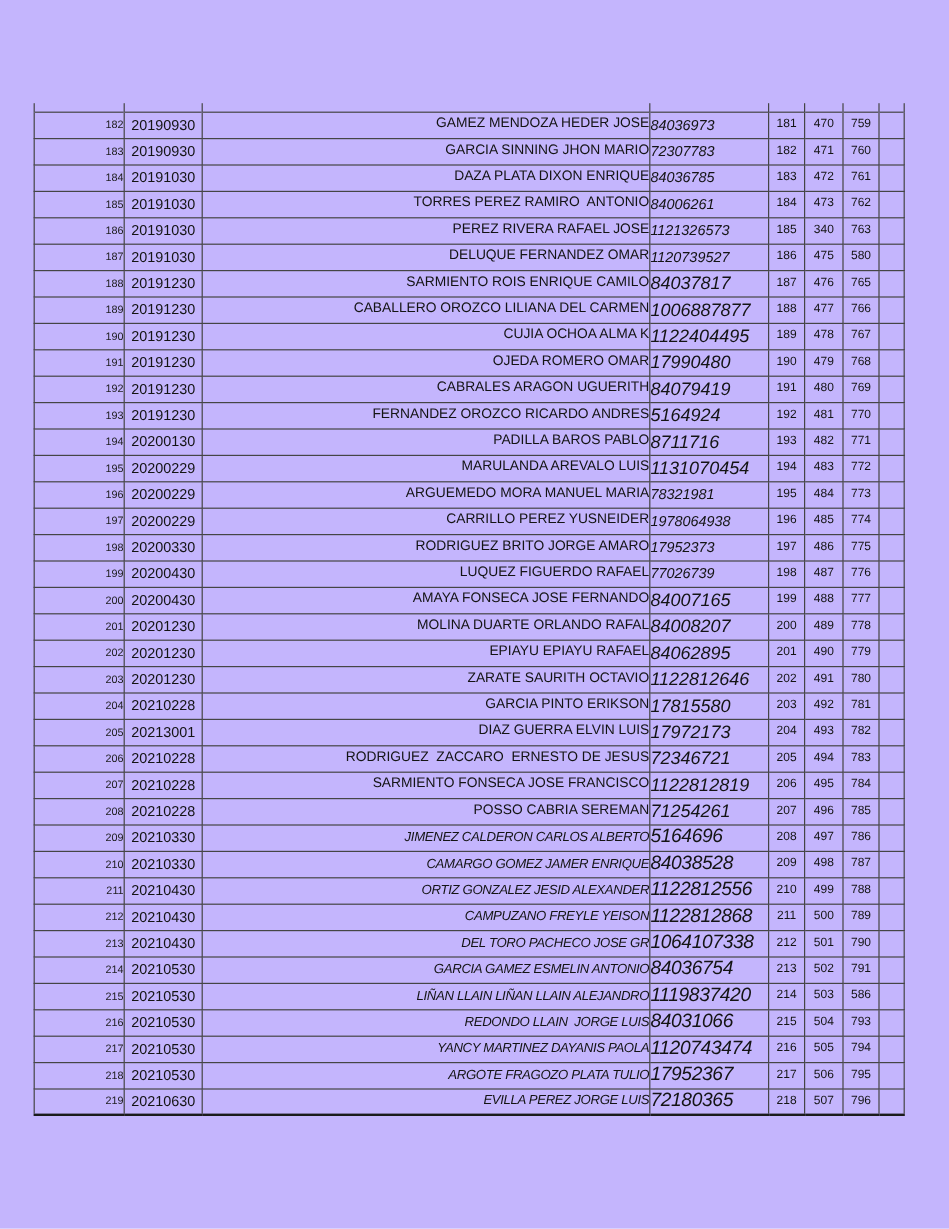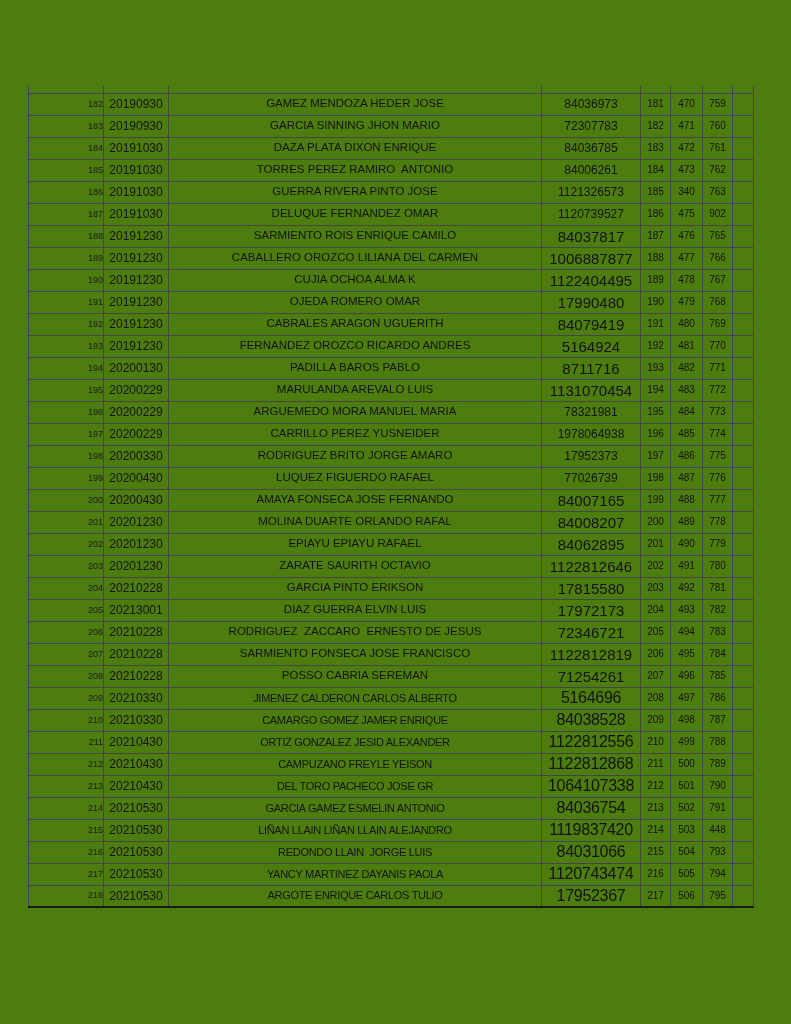--- a/index.html
+++ b/index.html
@@ -8,21 +8,21 @@
     width: 791px;
     height: 1024px;
     background: #ffffff;
     overflow: hidden;
     font-family: "Liberation Sans", sans-serif;
   }
   .page {
     position: relative;
     width: 791px;
     height: 1024px;
-    background: #4d7c0f;
+    background: #c4b5fd;
   }
   .table-wrap {
     position: absolute;
     left: 28px;
     top: 86px;
   }
   table.registry {
     border-collapse: collapse;
     table-layout: fixed;
     width: 725px;
@@ -39,26 +39,26 @@
   tr.stub-row { height: 7px; }
   tr.stub-row td {
     border-top: none;
     border-bottom: none;
   }
   tr.data-row:last-child td {
     border-bottom: 2px solid #1b1b1b;
   }
   td.c-num  { text-align: right; padding-right: 6px; font-size: 9px;  color: #1c1c1c; }
   td.c-date { text-align: center; padding-right: 4px; font-size: 12px; }
-  td.c-name { text-align: center;  padding-left: 5px;  font-size: 11.5px; white-space: pre; }
-  td.c-id   { text-align: center; padding-right: 4px; font-size: 12px; }
+  td.c-name { text-align: right;  padding-left: 5px;  font-size: 11.5px; white-space: pre; }
+  td.c-id   { text-align: left; padding-right: 4px; font-size: 12px; font-style: italic; }
   td.c-seq  { text-align: center; font-size: 10px; }
   td.c-blank{ }
   
-  tr.f-c td.c-name { font-size: 11px; letter-spacing: -0.3px; }
+  tr.f-c td.c-name { font-size: 11px; letter-spacing: -0.3px; font-style: italic; }
   tr.f-c td.c-id   { font-size: 16px; letter-spacing: -0.3px; }
   
   td.c-id.id-l { font-size: 15px; }
 </style>
 </head>
 <body>
 
 <div class="page">
   <div class="table-wrap">
     <table class="registry">
@@ -119,35 +119,35 @@
             <td class="c-name">TORRES PEREZ RAMIRO  ANTONIO</td>
             <td class="c-id">84006261</td>
             <td class="c-seq">184</td>
             <td class="c-seq">473</td>
             <td class="c-seq">762</td>
             <td class="c-blank"></td>
           </tr>
           <tr class="data-row f-a">
             <td class="c-num">186</td>
             <td class="c-date">20191030</td>
-            <td class="c-name">GUERRA RIVERA PINTO JOSE</td>
+            <td class="c-name">PEREZ RIVERA RAFAEL JOSE</td>
             <td class="c-id">1121326573</td>
             <td class="c-seq">185</td>
             <td class="c-seq">340</td>
             <td class="c-seq">763</td>
             <td class="c-blank"></td>
           </tr>
           <tr class="data-row f-a">
             <td class="c-num">187</td>
             <td class="c-date">20191030</td>
             <td class="c-name">DELUQUE FERNANDEZ OMAR</td>
             <td class="c-id">1120739527</td>
             <td class="c-seq">186</td>
             <td class="c-seq">475</td>
-            <td class="c-seq">902</td>
+            <td class="c-seq">580</td>
             <td class="c-blank"></td>
           </tr>
           <tr class="data-row f-a">
             <td class="c-num">188</td>
             <td class="c-date">20191230</td>
             <td class="c-name">SARMIENTO ROIS ENRIQUE CAMILO</td>
             <td class="c-id id-l">84037817</td>
             <td class="c-seq">187</td>
             <td class="c-seq">476</td>
             <td class="c-seq">765</td>
@@ -413,21 +413,21 @@
             <td class="c-seq">791</td>
             <td class="c-blank"></td>
           </tr>
           <tr class="data-row f-c">
             <td class="c-num">215</td>
             <td class="c-date">20210530</td>
             <td class="c-name">LIÑAN LLAIN LIÑAN LLAIN ALEJANDRO</td>
             <td class="c-id">1119837420</td>
             <td class="c-seq">214</td>
             <td class="c-seq">503</td>
-            <td class="c-seq">448</td>
+            <td class="c-seq">586</td>
             <td class="c-blank"></td>
           </tr>
           <tr class="data-row f-c">
             <td class="c-num">216</td>
             <td class="c-date">20210530</td>
             <td class="c-name">REDONDO LLAIN  JORGE LUIS</td>
             <td class="c-id">84031066</td>
             <td class="c-seq">215</td>
             <td class="c-seq">504</td>
             <td class="c-seq">793</td>
@@ -439,23 +439,33 @@
             <td class="c-name">YANCY MARTINEZ DAYANIS PAOLA</td>
             <td class="c-id">1120743474</td>
             <td class="c-seq">216</td>
             <td class="c-seq">505</td>
             <td class="c-seq">794</td>
             <td class="c-blank"></td>
           </tr>
           <tr class="data-row f-c">
             <td class="c-num">218</td>
             <td class="c-date">20210530</td>
-            <td class="c-name">ARGOTE ENRIQUE CARLOS TULIO</td>
+            <td class="c-name">ARGOTE FRAGOZO PLATA TULIO</td>
             <td class="c-id">17952367</td>
             <td class="c-seq">217</td>
             <td class="c-seq">506</td>
             <td class="c-seq">795</td>
+            <td class="c-blank"></td>
+          </tr>
+          <tr class="data-row f-c">
+            <td class="c-num">219</td>
+            <td class="c-date">20210630</td>
+            <td class="c-name">EVILLA PEREZ JORGE LUIS</td>
+            <td class="c-id">72180365</td>
+            <td class="c-seq">218</td>
+            <td class="c-seq">507</td>
+            <td class="c-seq">796</td>
             <td class="c-blank"></td>
           </tr>
         </tbody>
     </table>
   </div>
 </div>
 
 </body></html>

